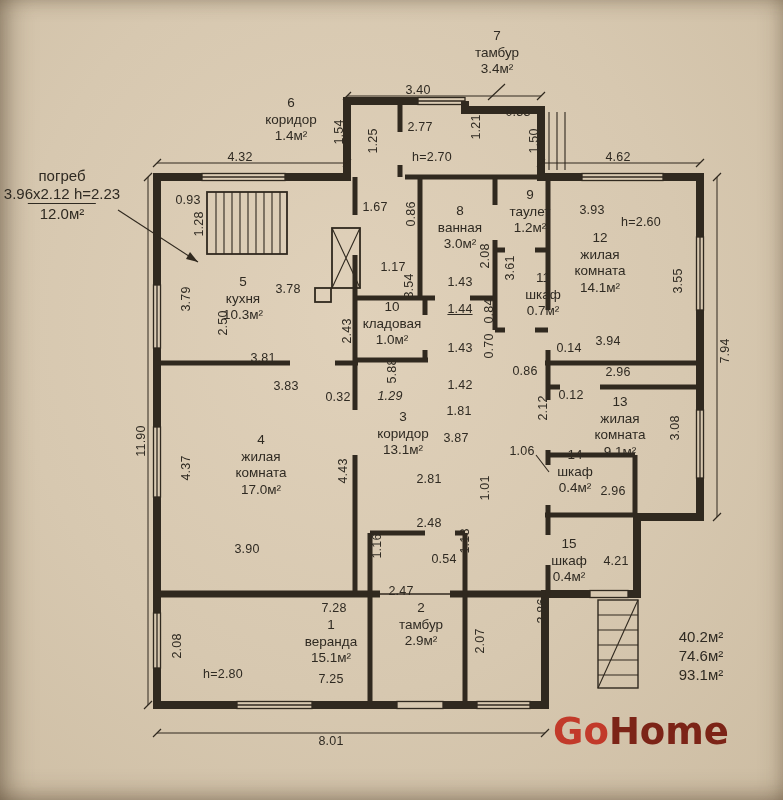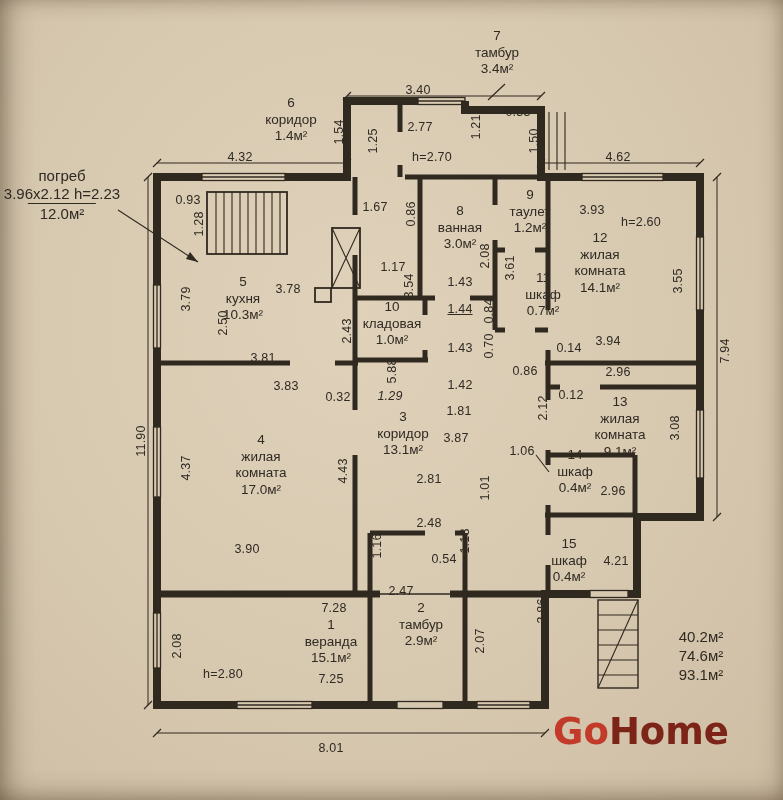--- a/index.html
+++ b/index.html
@@ -272,21 +272,21 @@
       <div class="dim vert" style="left: 465px; top: 541px;">1.18</div>
       <div class="dim" style="left: 247px; top: 549px;">3.90</div>
       <div class="dim" style="left: 401px; top: 563px; margin-top: 28px;">2.47</div>
       <div class="dim" style="left: 444px; top: 559px;">0.54</div>
       <div class="dim" style="left: 334px; top: 608px;">7.28</div>
       <div class="dim vert" style="left: 542px; top: 611px;">3.86</div>
       <div class="dim vert" style="left: 480px; top: 641px;">2.07</div>
       <div class="dim vert" style="left: 177px; top: 646px;">2.08</div>
       <div class="dim" style="left: 223px; top: 674px;">h=2.80</div>
       <div class="dim" style="left: 331px; top: 679px;">7.25</div>
-      <div class="dim" style="left: 331px; top: 741px; margin-top: 7px;">8.01</div>
+      <div class="dim" style="left: 331px; top: 741px;">8.01</div>
       <div class="note cellar" style="left: 62px; top: 167px;"><div>погреб</div><div>3.96х2.12 h=2.23</div><div>12.0м²</div></div>
       <div class="note areas" style="left: 701px; top: 627px;">
         <div>40.2м²</div>
         <div>74.6м²</div>
         <div>93.1м²</div>
       </div>
     </div>
 
   <div class="logo">
     <div class="logo-word"><span class="logo-go">Go</span><span class="logo-home">Home</span></div>

